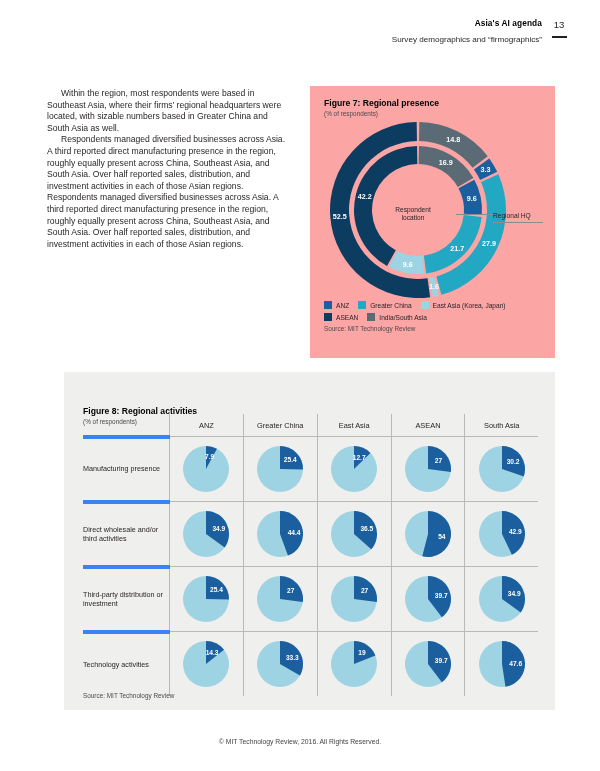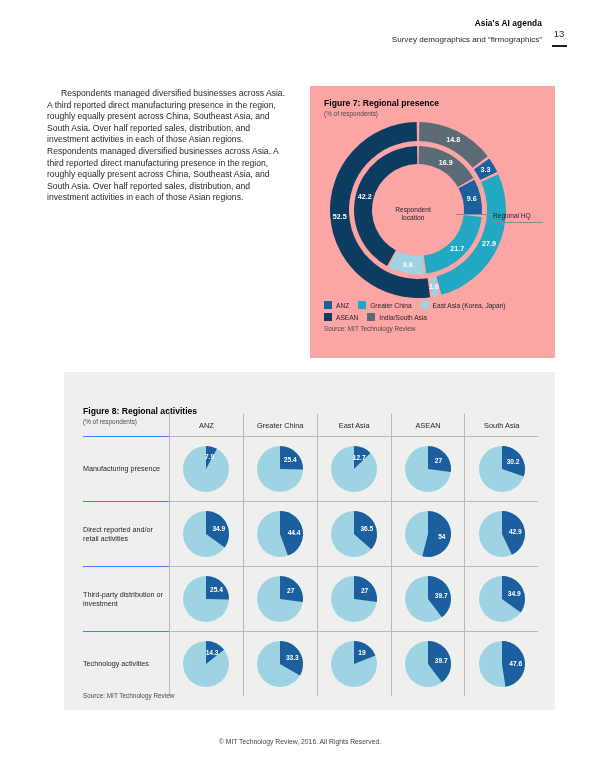--- a/index.html
+++ b/index.html
@@ -8,21 +8,21 @@
     font-family:"Liberation Sans", sans-serif;
     color:#231f20;-webkit-font-smoothing:antialiased;
     position:relative;overflow:hidden;
   }
   .page{position:relative;width:584px;height:771px;}
 
   
   .hdr{position:absolute;top:18px;right:42px;text-align:right;}
   .hdr-title{font-size:8.3px;font-weight:bold;letter-spacing:.1px;color:#000;}
   .hdr-sub{font-size:8.1px;color:#231f20;margin-top:7px;}
-  .hdr-pagewrap{position:absolute;top:28px;right:14px;text-align:center;width:22px;}
+  .hdr-pagewrap{position:absolute;top:19px;right:14px;text-align:center;width:22px;}
   .hdr-page{font-size:9.5px;color:#231f20;}
   .hdr-rule{width:15px;height:2.1px;background:#231f20;margin:6px auto 0 auto;}
 
   
   .col-text{position:absolute;left:47px;top:88px;width:243px;
     font-size:8.6px;line-height:11.6px;color:#231f20;text-align:left;}
   .col-text p{margin:0;text-indent:14px;}
 
   
   .fig7{position:absolute;left:310px;top:86px;width:245px;height:272px;background:#fca5a5;}
@@ -51,21 +51,21 @@
   .fig8-head{position:absolute;left:19px;top:14px;margin-top:20px;}
   .tbl{position:absolute;left:19px;top:42px;width:455px;border-collapse:collapse;}
   .tbl th,.tbl td{padding:0;margin:0;}
   .tbl th.rowhdr{width:80px;border:0;}
   .tbl th.colhdr{
     font-size:7.4px;font-weight:normal;color:#231f20;text-align:center;
     height:22px;vertical-align:middle;border-left:1px solid #b9b9b7;
   }
   .tbl tbody td.rowlabel{
     width:80px;font-size:7.2px;line-height:9.2px;color:#231f20;
-    padding-right:6px;vertical-align:middle;border-top:1px solid #3b82f6;
+    padding-right:6px;vertical-align:middle;border-top:4px solid #3b82f6;
   }
   .tbl tbody td.cell{
     border-left:1px solid #b9b9b7;border-top:1px solid #b9b9b7;
     height:64px;text-align:center;vertical-align:middle;
   }
   .pie-holder{position:relative;width:48px;height:48px;margin:0 auto;}
   .pie-val{
     position:absolute;font-size:6.6px;font-weight:bold;color:#ffffff;
     transform:translate(-50%,-50%);white-space:nowrap;
   }
@@ -83,20 +83,21 @@
   <div class="hdr">
     <div class="hdr-title">Asia's AI agenda</div>
     <div class="hdr-sub">Survey demographics and “firmographics”</div>
   </div>
   <div class="hdr-pagewrap">
     <div class="hdr-page">13</div>
     <div class="hdr-rule"></div>
   </div>
 
   <div class="col-text">
+    <p>Within the region, most respondents were based in Southeast Asia, where their firms’ regional headquarters were located, with sizable numbers based in Greater China and South Asia as well.</p>
     <p>Respondents managed diversified businesses across Asia. A third reported direct manufacturing presence in the region, roughly equally present across China, Southeast Asia, and South Asia. Over half reported sales, distribution, and investment activities in each of those Asian regions. Respondents managed diversified businesses across Asia. A third reported direct manufacturing presence in the region, roughly equally present across China, Southeast Asia, and South Asia. Over half reported sales, distribution, and investment activities in each of those Asian regions.</p>
   </div>
 
   <div class="fig7">
     <div class="fig7-head">
       <div class="fig-title">Figure 7: Regional presence</div>
       <div class="fig-sub">(% of respondents)</div>
     </div>
 
     <div class="donut-wrap">
@@ -207,21 +208,21 @@
                 </svg><div class="pie-val" style="left: 34.5016px; top: 14.7416px;">27</div></div>
             </td>
             <td class="cell">
               <div class="pie-holder"><svg width="48" height="48" viewBox="0 0 48 48">
                   <circle cx="24" cy="24" r="23" fill="#9ed3e3"></circle>
                   <path d="M24,24 L24,1 A23,23 0 0 1 45.783261014879116,31.381703025565816 Z" fill="#1b5f9e"></path>
                 </svg><div class="pie-val" style="left: 35.3777px; top: 15.8423px;">30.2</div></div>
             </td>
           </tr>
           <tr>
-            <td class="rowlabel">Direct reported and/or retail activities</td>
+            <td class="rowlabel">Direct wholesale and/or third activities</td>
             <td class="cell">
               <div class="pie-holder"><svg width="48" height="48" viewBox="0 0 48 48">
                   <circle cx="24" cy="24" r="23" fill="#9ed3e3"></circle>
                   <path d="M24,24 L24,1 A23,23 0 0 1 42.69196578196116,37.40188103237725 Z" fill="#1b5f9e"></path>
                 </svg><div class="pie-val" style="left: 36.4541px; top: 17.605px;">34.9</div></div>
             </td>
             <td class="cell">
               <div class="pie-holder"><svg width="48" height="48" viewBox="0 0 48 48">
                   <circle cx="24" cy="24" r="23" fill="#9ed3e3"></circle>
                   <path d="M24,24 L24,1 A23,23 0 0 1 31.92678723301389,45.59087872603911 Z" fill="#1b5f9e"></path>

